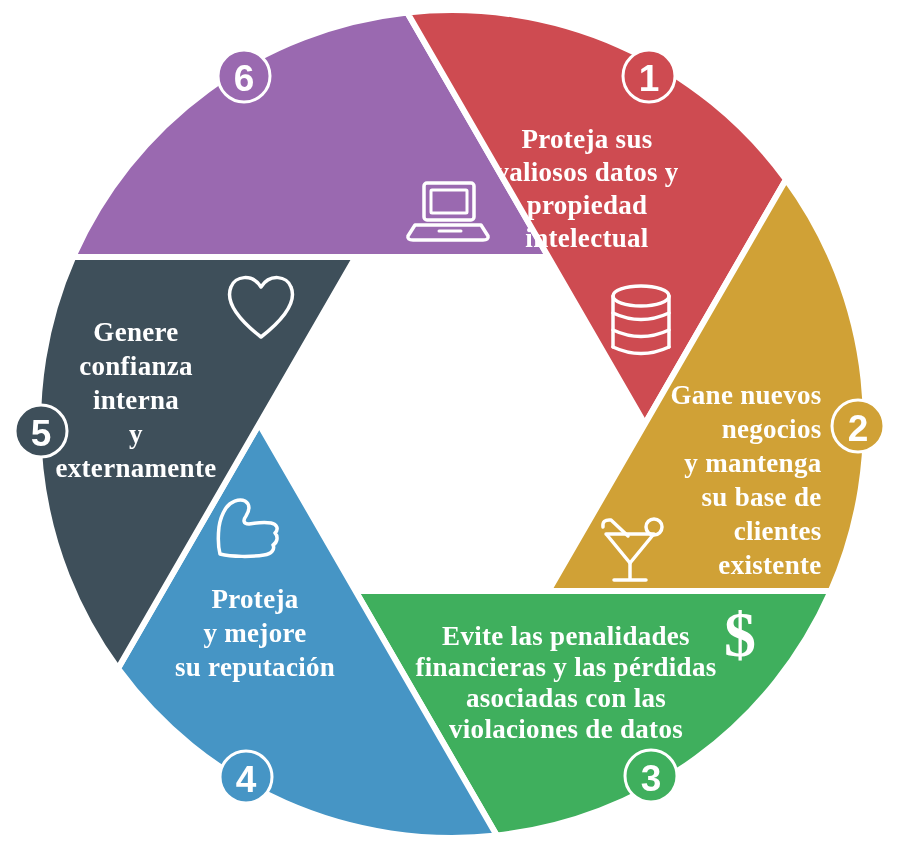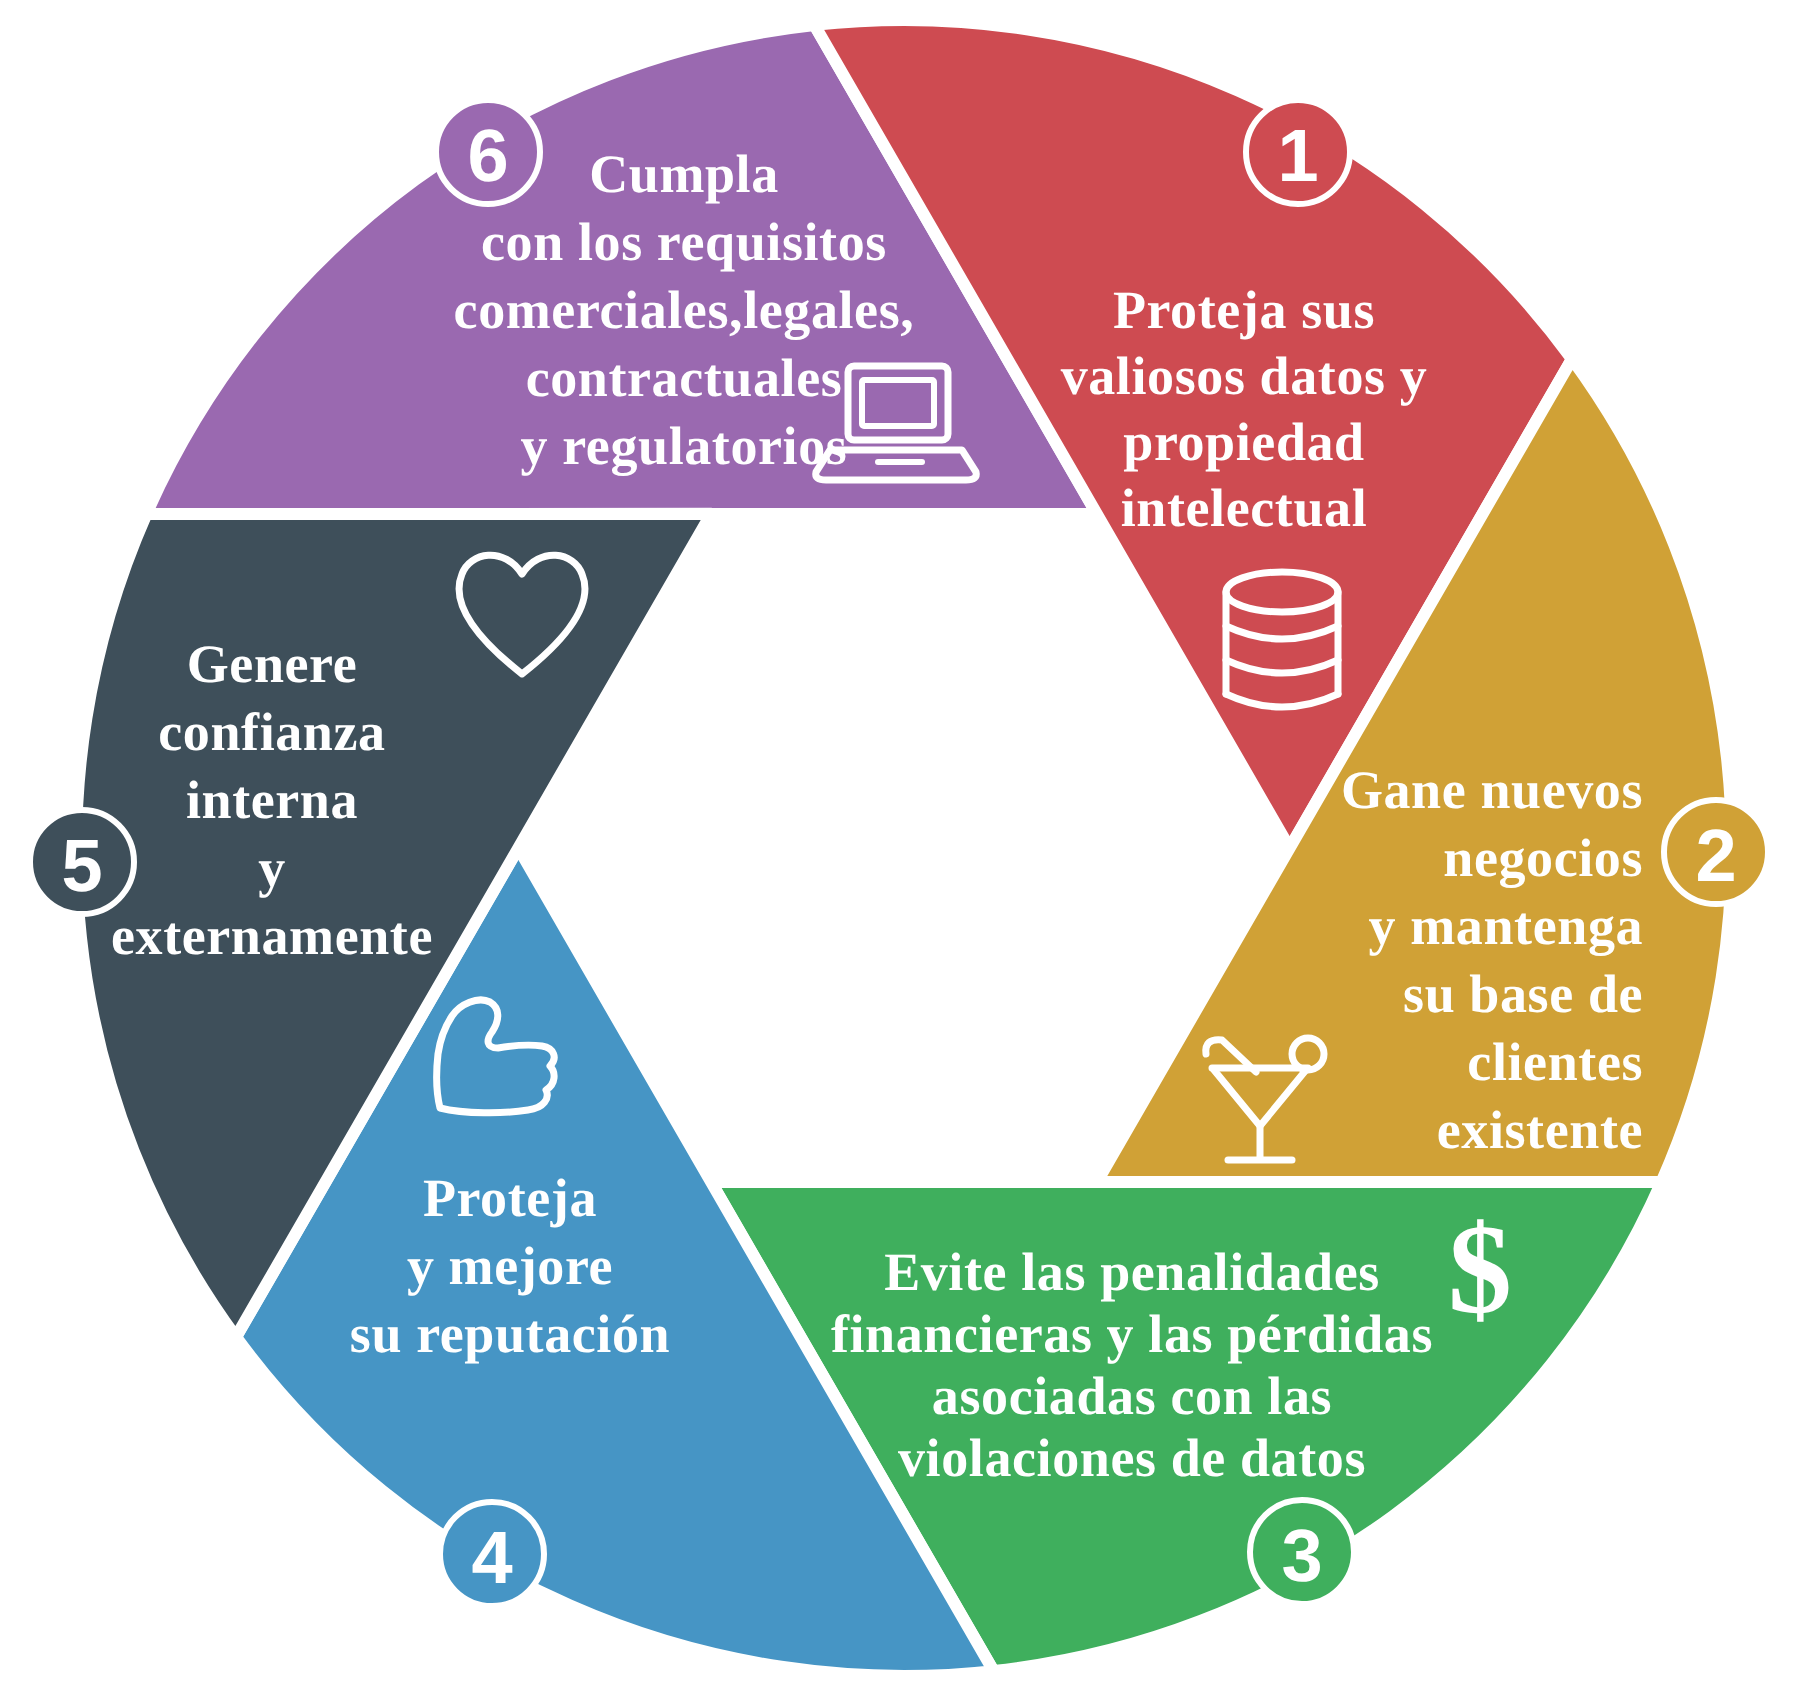--- a/index.html
+++ b/index.html
@@ -105,21 +105,21 @@
     </g>
 
     <g class="icon">
       <rect x="424" y="183" width="50" height="37" rx="3"></rect>
       <rect x="431" y="190" width="36" height="23" rx="1" stroke-width="3"></rect>
       <path d="M415 225 L481 225 L488 236 Q489 240 483 240 L413 240 Q407 240 408 236 Z"></path>
       <path d="M439 231 H461" stroke-width="3"></path>
     </g>
   </svg>
 
-  <div class="seg-label" style="left:622px;top:189px;line-height:33px;margin-top:16px;">Proteja sus
+  <div class="seg-label" style="left:587px;top:189px;line-height:33px;">Proteja sus
 valiosos datos y
 propiedad
 intelectual</div>
 
   <div class="seg-label" style="left:746px;top:480px;text-align:right;">Gane nuevos
 negocios
 y mantenga
 su base de
 clientes
 existente</div>
@@ -132,18 +132,13 @@
   <div class="seg-label" style="left:255px;top:633px;">Proteja
 y mejore
 su reputación</div>
 
   <div class="seg-label" style="left:136px;top:400px;">Genere
 confianza
 interna
 y
 externamente</div>
 
-  <div class="seg-label" style="left:342px;top:155px;">Cumpla
-con los requisitos
-comerciales,legales,
-contractuales
-y regulatorios</div>
 </div>
 
 </body></html>

